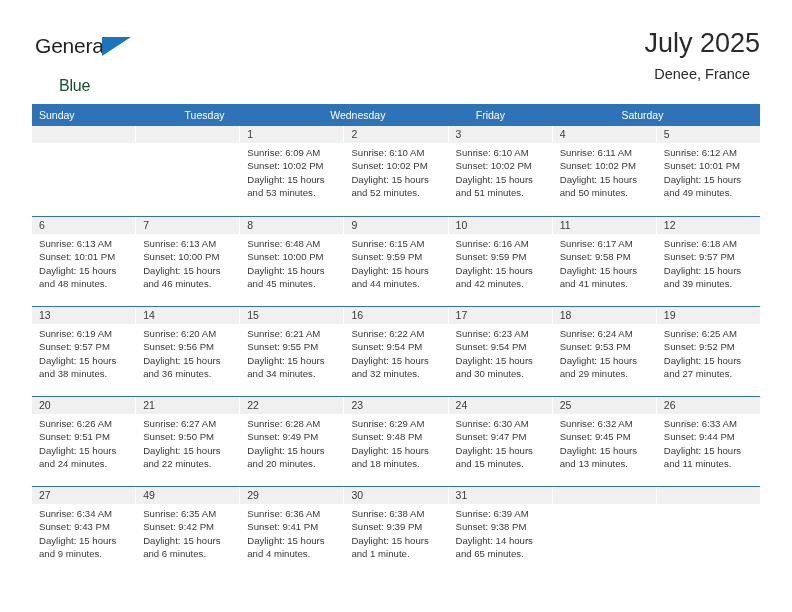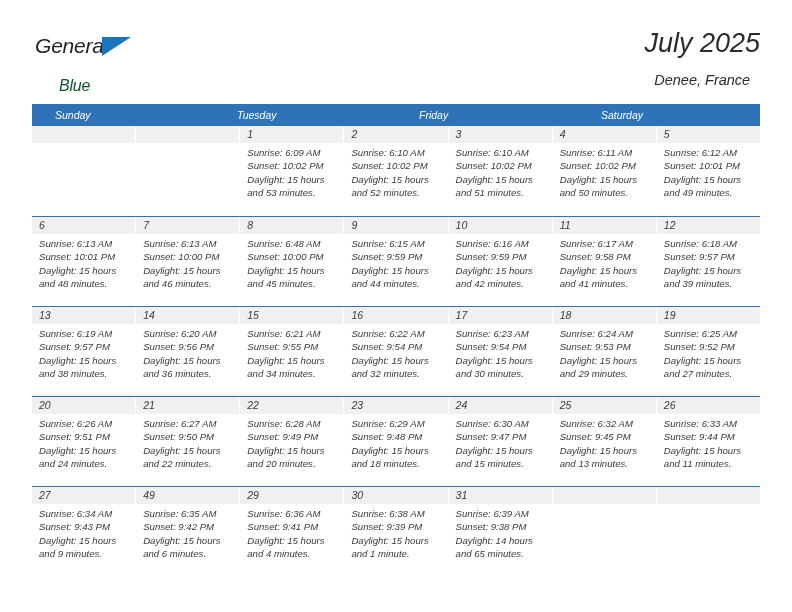--- a/index.html
+++ b/index.html
@@ -11,21 +11,20 @@
     height: 612px;
     background: #ffffff;
     font-family: "Liberation Sans", sans-serif;
     overflow: hidden;
   }
   .page {
     position: relative;
     width: 726px;
     height: 612px;
     box-sizing: border-box;
-    font-style: italic;
   }
 
   
   .header {
     position: absolute;
     left: 32px;
     top: 26px;
     width: 728px;
     height: 72px;
   }
@@ -74,42 +73,42 @@
   .cal-title {
     font-size: 27px;
     color: #2b2b2b;
     line-height: 34px;
     white-space: nowrap;
   }
   .cal-subtitle {
     font-size: 14.5px;
     color: #2b2b2b;
     line-height: 22px;
-    margin-top: 9px;
+    margin-top: 3px;
     white-space: nowrap;
   }
 
   
   .calendar {
     position: absolute;
     left: 32px;
     top: 104px;
     width: 728px;
   }
   .dow-row {
     display: flex;
     background: #2e72b8;
     height: 22px;
   }
   .dow-cell {
     flex: 1 1 0;
     color: #ffffff;
     font-size: 10.5px;
     line-height: 22px;
-    padding-left: 23px;
+    padding-left: 7px;
     box-sizing: border-box;
     white-space: nowrap;
   }
 
   .week-row {
     display: flex;
     height: 90px;
     border-top: 1.5px solid #2e72b8;
     box-sizing: border-box;
   }
@@ -165,20 +164,21 @@
       <div class="cal-title">July 2025</div>
       <div class="cal-subtitle">Denee, France</div>
     </div>
 
   </div>
 
   <div class="calendar">
     <div class="dow-row" id="dow-row">
         <div class="dow-cell">Sunday</div>
         <div class="dow-cell">Tuesday</div>
+        <div class="dow-cell">Wednesday</div>
         <div class="dow-cell">Friday</div>
         <div class="dow-cell">Saturday</div>
       </div>
     <div id="weeks-container">
         <div class="week-row first">
           <div class="day-cell blank">
             <div class="day-num-band"></div>
           </div>
           <div class="day-cell blank">
             <div class="day-num-band"></div>

